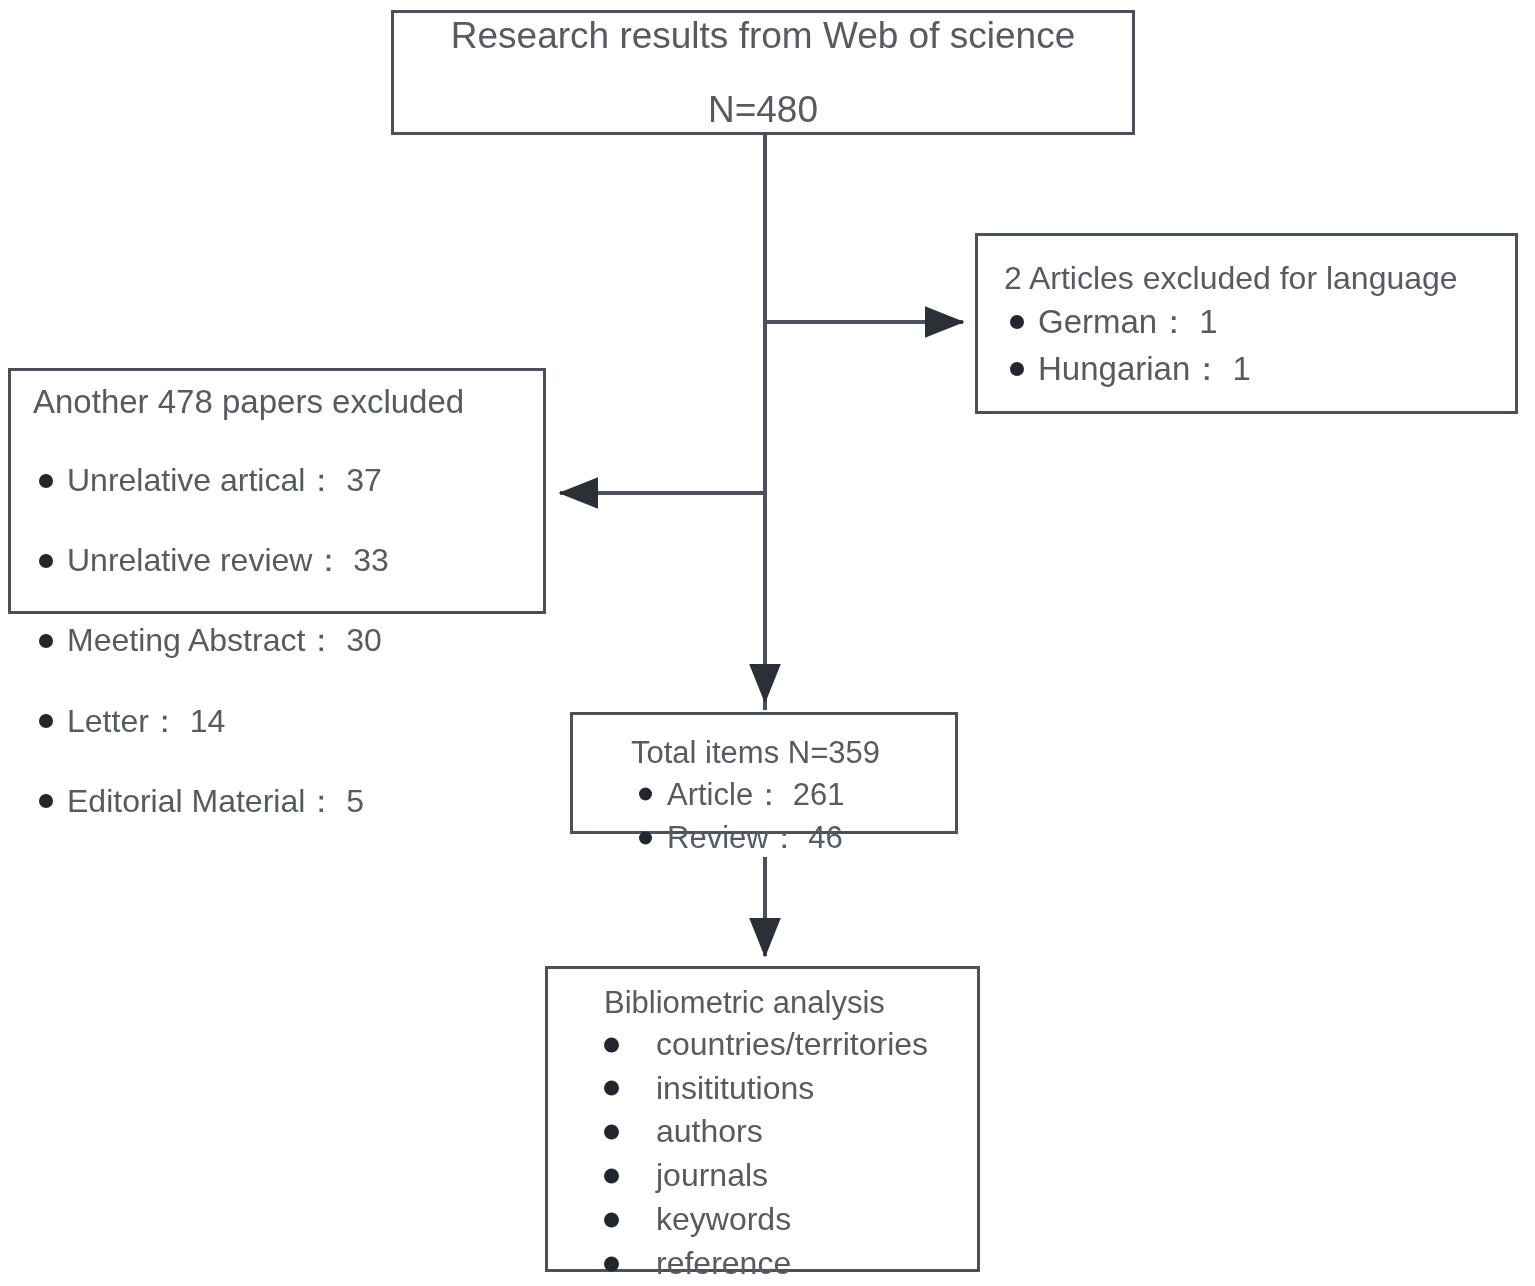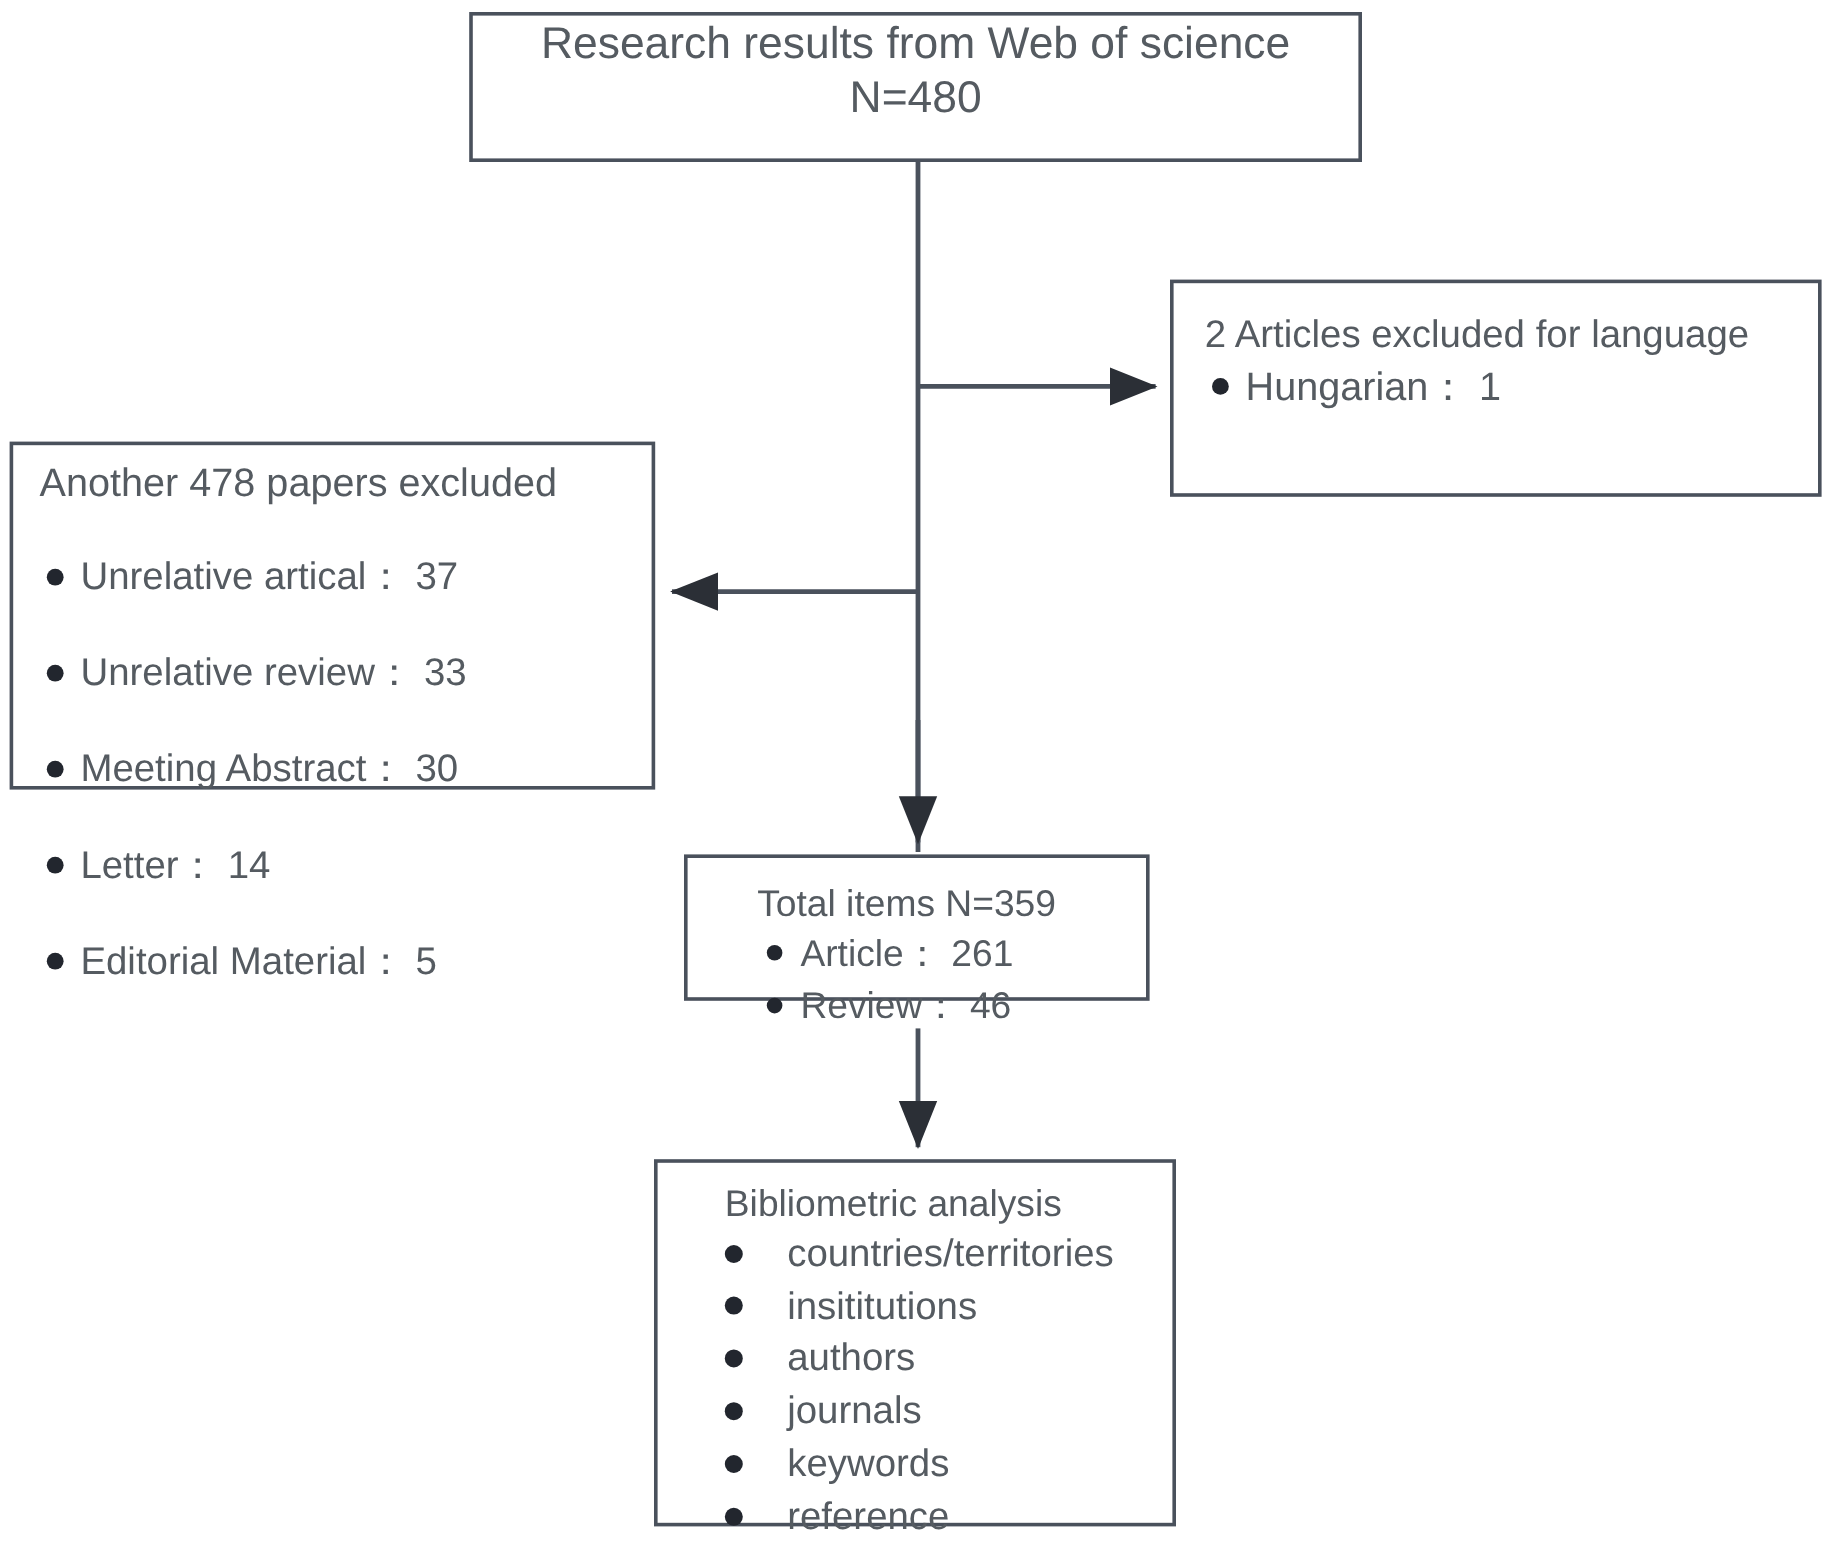--- a/index.html
+++ b/index.html
@@ -35,42 +35,42 @@
   }
   
   #node-source {
     left: 391px;
     top: 10px;
     width: 744px;
     height: 125px;
     display: flex;
     flex-direction: column;
     align-items: center;
-    justify-content: flex-start;
+    justify-content: space-between;
   }
   #node-source .line {
     font-size: 37px;
     line-height: 1.22;
     text-align: center;
     white-space: nowrap;
   }
   
   #node-language {
     left: 975px;
     top: 233px;
     width: 543px;
     height: 181px;
     padding: 22px 0 0 26px;
   }
   
   #node-excluded {
     left: 8px;
     top: 368px;
     width: 538px;
-    height: 290px;
+    height: 246px;
     padding: 10px 0 0 22px;
   }
   
   #node-total {
     left: 570px;
     top: 712px;
     width: 388px;
     height: 122px;
     padding: 18px 0 0 58px;
   }
@@ -154,20 +154,21 @@
   </svg>
 
   <div class="node" id="node-source">
     <div class="line">Research results from Web of science</div>
     <div class="line">N=480</div>
   </div>
 
   <div class="node" id="node-language">
     <div class="heading">2 Articles excluded for language</div>
     <ul class="bullets">
+      <li>German： 1</li>
       <li>Hungarian： 1</li>
     </ul>
   </div>
 
   <div class="node" id="node-excluded">
     <div class="heading">Another 478 papers excluded</div>
     <ul class="bullets">
       <li>Unrelative artical： 37</li>
       <li>Unrelative review： 33</li>
       <li>Meeting Abstract： 30</li>

